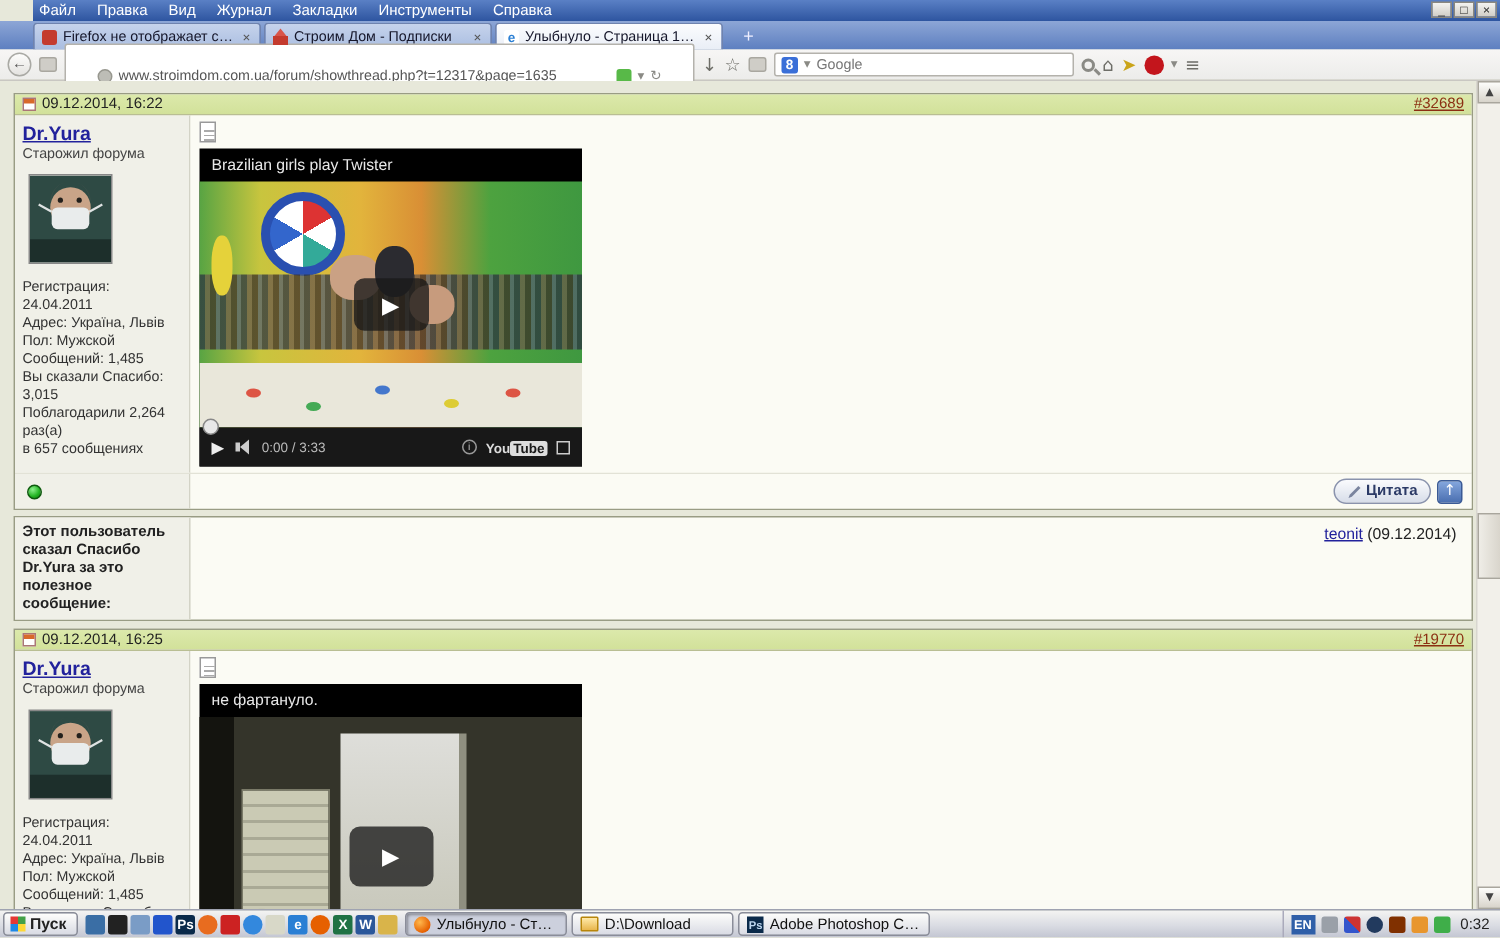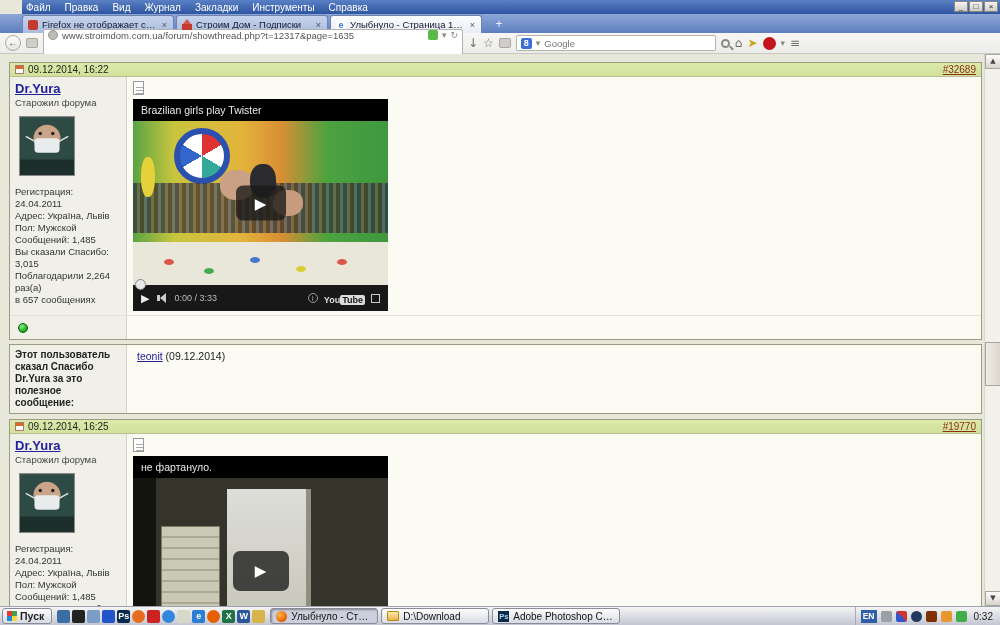--- a/index.html
+++ b/index.html
@@ -36,21 +36,21 @@
   .newtab { width:26px; height:16px; margin-left:2px; color:#eef; font-size:12px;
     line-height:14px; text-align:center; border-radius:3px 3px 0 0; }
 
   .navbar { height:21px; background:linear-gradient(#f7f6f5,#ececea);
     border-bottom:1px solid #c9c7c2; display:flex; align-items:center; padding:0 5px; gap:5px; }
   .nav-circle { width:16px; height:16px; border:1px solid #a9a9a4; border-radius:50%;
     background:linear-gradient(#fdfdfc,#e4e3e0); color:#555; font-size:10px;
     line-height:14px; text-align:center; }
   .panel-ic { width:12px; height:10px; background:#cfcdc7; border:1px solid #a9a7a0; border-radius:2px; }
   .urlbar { flex:0 1 420px; height:28px; background:#fff; border:1px solid #b4b2ac;
-    border-radius:2px; display:flex; align-items:flex-start; padding:0 4px; gap:4px; }
+    border-radius:2px; display:flex; align-items:flex-end; padding:0 21px; gap:4px; }
   .globe { width:10px; height:10px; border-radius:50%; background:#bdbdb6;
     border:1px solid #97978f; }
   .url-text { flex:1; font-size:9.5px; color:#555; white-space:nowrap; overflow:hidden; }
   .puzzle { width:10px; height:10px; background:#58b948; border-radius:2px; }
   .tiny-glyph { color:#8a8a85; font-size:9px; font-family:"DejaVu Sans",sans-serif; }
   .tool-glyph { color:#6e6e68; font-size:12px; font-family:"DejaVu Sans",sans-serif; }
   .searchbar { flex:0 1 200px; height:16px; background:#fff; border:1px solid #b4b2ac;
     border-radius:2px; display:flex; align-items:center; padding:0 4px; gap:4px; }
   .gbadge { width:11px; height:11px; background:#3a6fd8; border-radius:2px; color:#fff;
     font-size:9px; line-height:11px; text-align:center; font-weight:bold; }
@@ -129,21 +129,21 @@
   .btn-quote { height:17px; display:flex; align-items:center; gap:3px; padding:0 8px;
     background:linear-gradient(#fafbfd,#d7dde9); border:1px solid #8a93ad; border-radius:9px;
     font-size:10px; font-weight:bold; color:#2b3a66; }
   .btn-up { width:17px; height:16px; background:linear-gradient(#84a6dd,#4a6fb0);
     border:1px solid #3a5a95; border-radius:3px; color:#fff; font-size:10px;
     line-height:14px; text-align:center; font-family:"DejaVu Sans",sans-serif; }
 
   .thanksbox { display:flex; border:1px solid #999c84; margin-top:4px; background:#FBFBF4; }
   .t-l { width:117px; flex:0 0 117px; background:#F0F0E8; border-right:1px solid #d3d3c6;
     padding:4px 5px; font-size:10px; font-weight:bold; color:#222; line-height:12px; }
-  .t-r { flex:1; padding:5px 10px; font-size:10.5px; color:#222; }
+  .t-r { flex:1; padding:5px 10px; font-size:10.5px; color:#222;text-align:right; }
   .t-r a, .link { color:#22229c; text-decoration:underline; }
 
   .scene2 { height:186px; position:relative; overflow:hidden;
     background:linear-gradient(#20201a,#3c3c30 38%,#5454466 70%,#454539);
     background-color:#34342a; }
   .wall-dark { position:absolute; left:0; top:0; width:9%; height:100%; background:#14140f; }
   .door2 { position:absolute; left:37%; top:6%; width:33%; height:72%;
     background:linear-gradient(#dededa,#c6c6b8); border-right:5px solid #8f8f80; }
   .crate2 { position:absolute; left:11%; top:26%; width:23%; height:50%;
     background:repeating-linear-gradient(#cacab4 0 9px,#a9a995 9px 11px);
@@ -329,20 +329,29 @@
                 <span class="fs"></span>
               </span>
             </div>
           </div>
         </div>
       </div>
       <div class="post-footer">
         <div class="fcol-l">
           <span class="online-dot"></span>
         </div>
+        <div class="fcol-r">
+          <span class="btn-quote">
+            <svg width="10" height="10" viewBox="0 0 10 10">
+                <path d="M1 9 L3.2 8.2 L9 2.4 L7.6 1 L1.8 6.8 Z" fill="#7a849e"></path>
+              </svg>
+            <span>Цитата</span>
+          </span>
+          <span class="btn-up">↑</span>
+        </div>
       </div>
     </div>
 
     <div class="thanksbox">
       <div class="t-l">Этот пользователь сказал Спасибо Dr.Yura за это полезное сообщение:</div>
       <div class="t-r">
         <span class="link">teonit</span>
         <span>(09.12.2014)</span>
       </div>
     </div>

